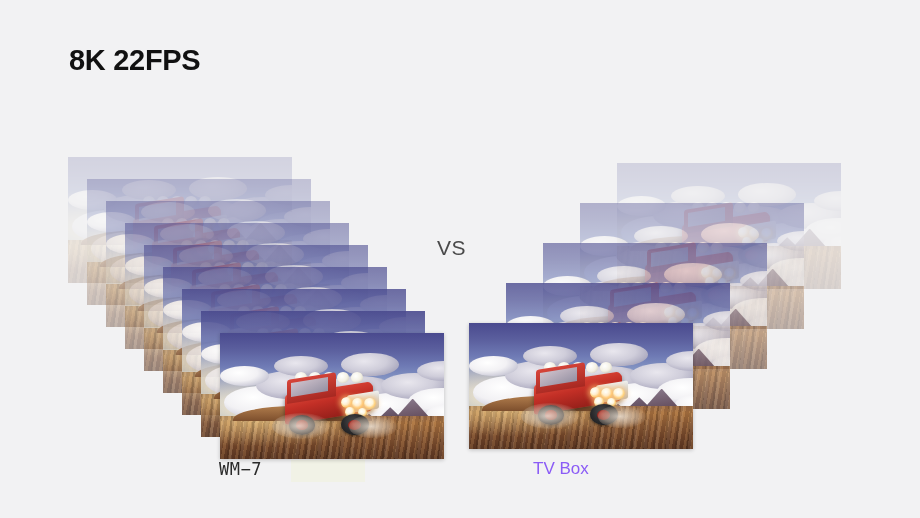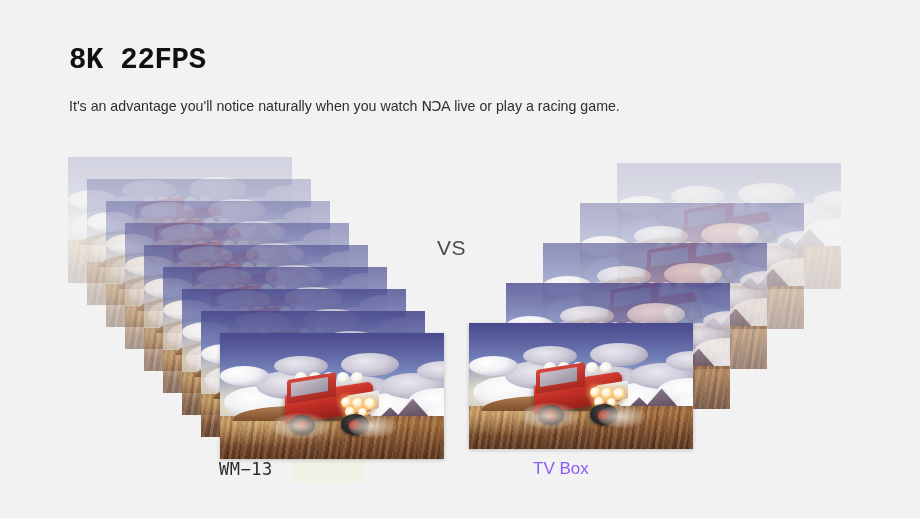--- a/index.html
+++ b/index.html
@@ -10,21 +10,21 @@
     font-family:"Liberation Sans", sans-serif;
     overflow:hidden;
   }
 
   #stage { position:relative; width:920px; height:518px; }
 
   
   .title {
     position:absolute; left:69px; top:44px;
     font-size:29px; font-weight:bold; letter-spacing:-0.3px;
-    color:#111; white-space:nowrap;font-family:Liberation Mono, monospace;
+    color:#111; white-space:nowrap;
   }
   .subtitle {
     position:absolute; left:69px; top:95px;
     font-size:14.2px; line-height:22px; color:#2e2e2e;
     white-space:nowrap;
   }
   .glitch-word { font-family:"DejaVu Sans", sans-serif; letter-spacing:-0.5px; }
 
   
   .vs-label {
@@ -167,21 +167,20 @@
   }
 </style>
 </head>
 <body>
 
 <div id="stage">
 
   <div class="title">8K 22FPS</div>
 
   <div class="subtitle">
-    <div><span>It's an advantage you'll notice naturally when you watch </span><span class="glitch-word">NƆA</span><span> live or play a racing game.</span></div>
   </div>
 
   <div class="stack" id="left-stack">
       <div class="frame" style="left:68px;top:157px;opacity:0.180;z-index:0;">
   <div class="scene">
     <div class="sky"></div>
     <div class="sky-glow"></div>
     <div class="cloud" style="left:2%;top:42%;width:34%;height:26%"></div>
           <div class="cloud dark" style="left:16%;top:30%;width:30%;height:22%"></div>
           <div class="cloud" style="left:30%;top:46%;width:36%;height:24%"></div>
@@ -877,17 +876,17 @@
             </div>
       <div class="dust"></div>
       <div class="dust d2"></div>
     </div>
   </div>
       </div>
     </div>
 
   <div class="vs-label">VS</div>
 
-  <div class="caption caption-wm">WM−13</div>
+  <div class="caption caption-wm">WM−7</div>
   <div class="redaction"></div>
   <div class="caption caption-tv">TV Box</div>
 
 </div>
 
 </body></html>

